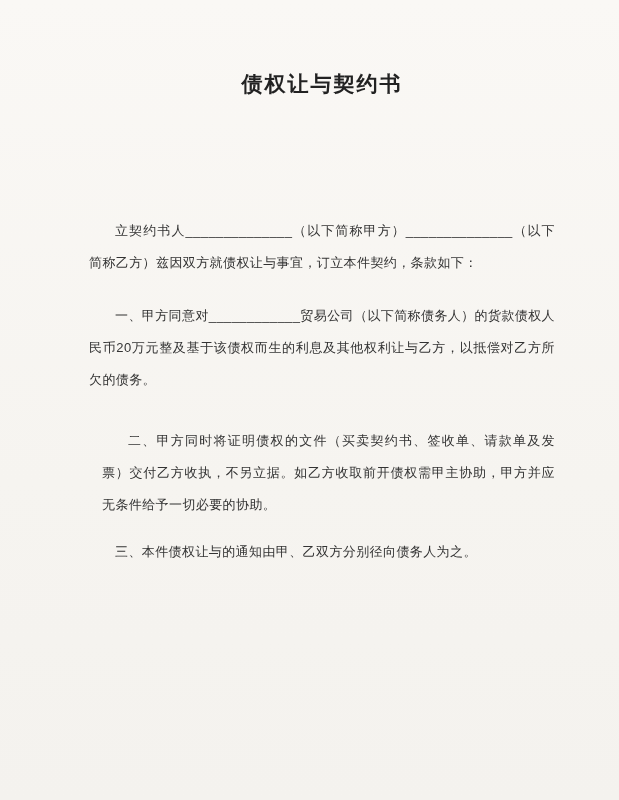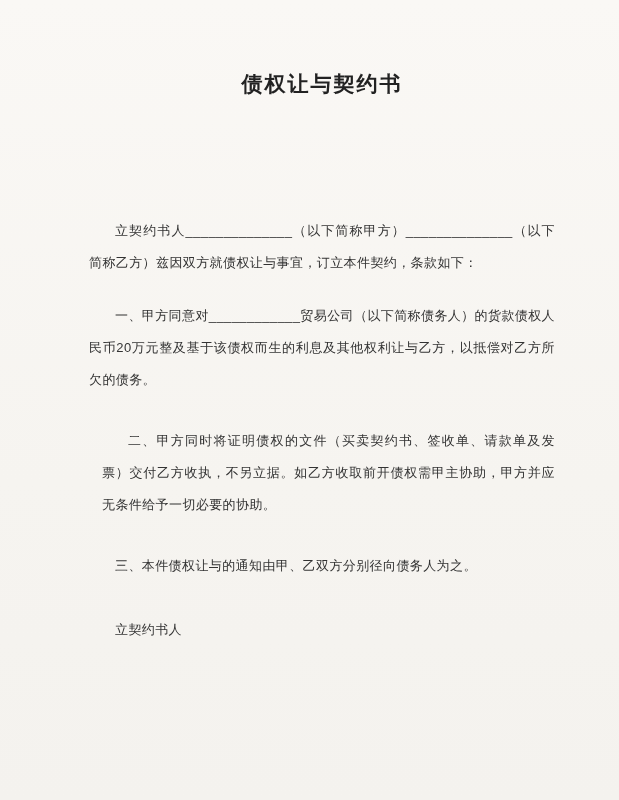--- a/index.html
+++ b/index.html
@@ -39,33 +39,32 @@
     text-indent: 2em;
     letter-spacing: 0.4px;
     color: #333;
     word-break: break-all;
   }
   .para.first {
     margin-top: 115px;
   }
   .para.clause-1 { margin-top: 21px; }
   .para.clause-2 { margin-top: 29px; margin-left: 13px; }
-  .para.clause-3 { margin-top: 29px; }
+  .para.clause-3 { margin-top: 15px; }
   .para.clause-4 { margin-top: 29px; }
   .para.signature { margin-top: 32px; }
 </style>
 </head>
 <body>
 
 <div class="page">
   <h1 class="doc-title">债权让与契约书</h1>
 
   <p class="para first">立契约书人______________（以下简称甲方）______________（以下简称乙方）兹因双方就债权让与事宜，订立本件契约，条款如下：</p>
 
   <p class="para clause-1">一、甲方同意对____________贸易公司（以下简称债务人）的货款债权人民币20万元整及基于该债权而生的利息及其他权利让与乙方，以抵偿对乙方所欠的债务。</p>
 
   <p class="para clause-2">二、甲方同时将证明债权的文件（买卖契约书、签收单、请款单及发票）交付乙方收执，不另立据。如乙方收取前开债权需甲主协助，甲方并应无条件给予一切必要的协助。</p>
 
   <p class="para clause-3">三、本件债权让与的通知由甲、乙双方分别径向债务人为之。</p>
 
 
-  <p class="para signature">立契约书人</p>
 </div>
 
 </body></html>

